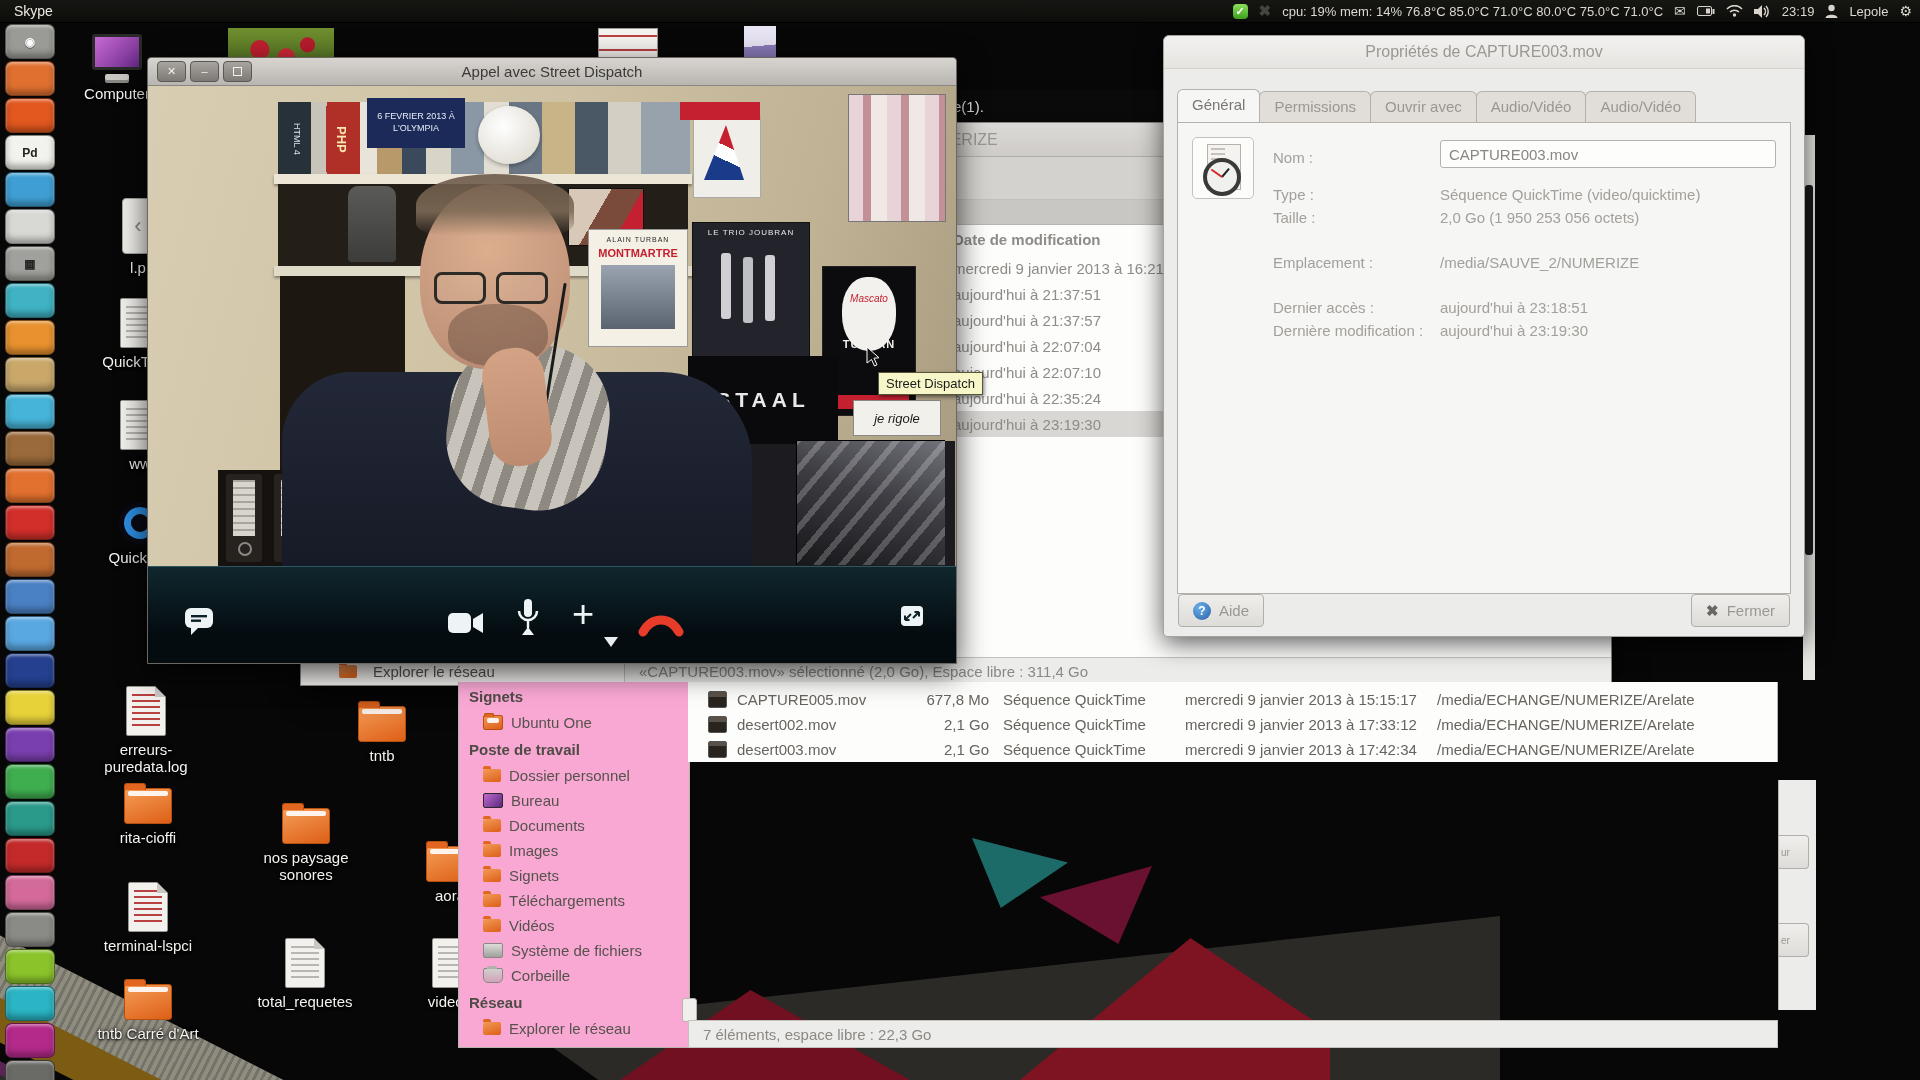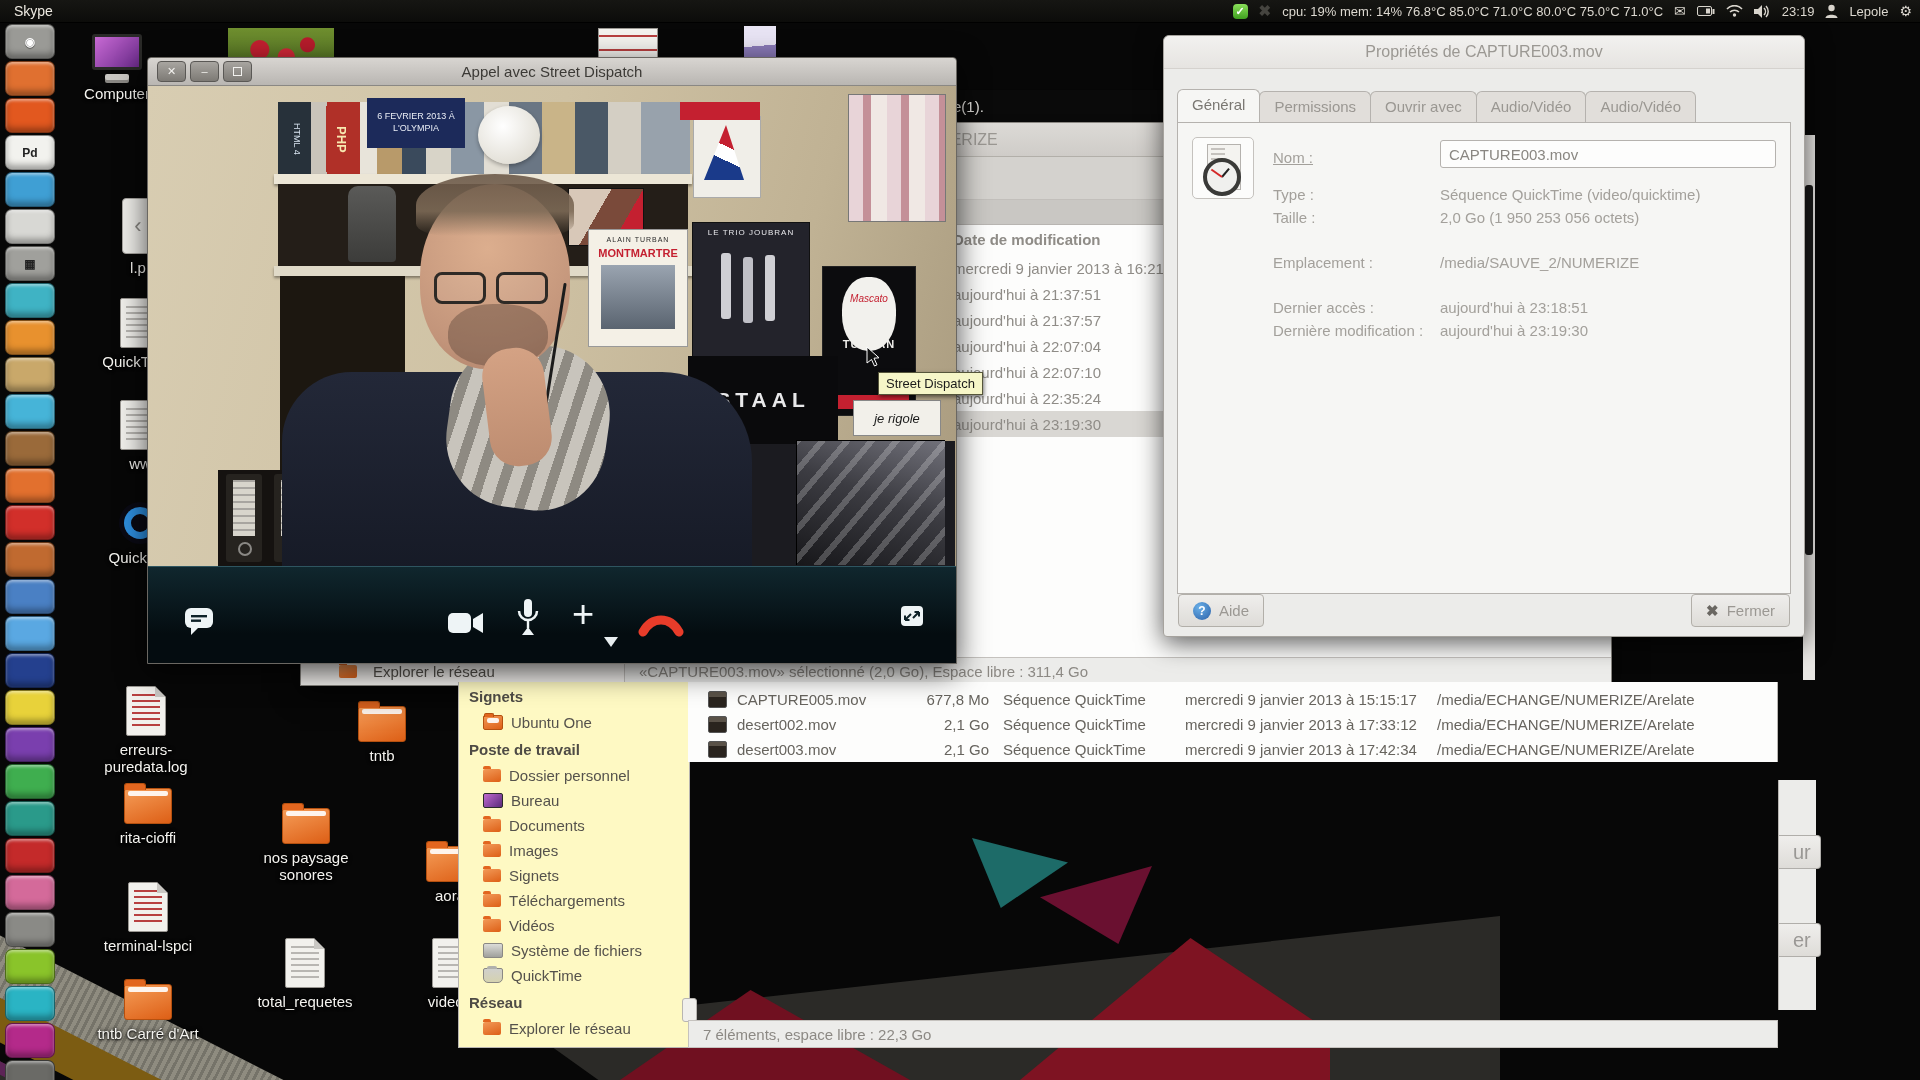--- a/index.html
+++ b/index.html
@@ -86,21 +86,21 @@
   .wa-rows{position:absolute;left:0;right:0;top:30px;}
   .arow{height:26px;display:flex;align-items:center;padding-left:652px;color:#8f8c87;font-size:15px;}
   .arow.selected{background:#d9d7d3;}
   .wa-status{position:absolute;left:0;right:0;bottom:0;height:27px;background:#ececea;border-top:1px solid #c5c2be;display:flex;align-items:stretch;}
   .wa-side-frag{width:285px;background:#f3f1ee;border-right:1px solid #c5c2be;display:flex;align-items:center;padding-left:38px;
     color:#55524c;font-size:15px;gap:8px;}
   .wa-status-text{display:flex;align-items:center;padding-left:14px;color:#8c8984;font-size:15px;}
 
   
   #winB{left:458px;top:682px;width:1320px;height:366px;z-index:3;}
-  .fm-side{position:absolute;left:0;top:0;bottom:0;width:230px;background:#fef9c3;border:1px solid #b8b5b1;border-top:none;}
+  .fm-side{position:absolute;left:0;top:0;bottom:0;width:230px;background:#f9a8d4;border:1px solid #b8b5b1;border-top:none;}
   .srow{display:flex;align-items:center;height:25px;padding-left:24px;color:#55524c;font-size:15px;}
   .srow.is-header{font-weight:bold;padding-left:10px;height:28px;color:#4e4b45;}
   .s-ic{width:18px;height:13px;border-radius:2px;background:linear-gradient(160deg,#f29a58,#dd5f16);position:relative;flex:none;margin-right:8px;}
   .s-ic::before{content:"";position:absolute;left:0;top:-3px;width:8px;height:3px;background:#e2661f;border-radius:2px 2px 0 0;}
   .s-ic.ic-desktop{background:linear-gradient(135deg,#c06ad0,#5a2a7a);border:1px solid #2a2a28;}
   .s-ic.ic-desktop::before{display:none;}
   .s-ic.ic-drive{background:linear-gradient(#dcdcd8,#a0a09c);border:1px solid #8a8884;}
   .s-ic.ic-drive::before{display:none;}
   .s-ic.ic-trash{background:linear-gradient(#d0d0cc,#98989466);border:1px solid #8a8884;border-radius:2px 2px 5px 5px;}
   .s-ic.ic-trash::before{left:3px;top:-3px;width:10px;background:#b0b0ac;}
@@ -116,40 +116,40 @@
   .f-path{margin-left:14px;}
   .fm-scrollpiece{position:absolute;left:-6px;bottom:26px;width:13px;height:22px;background:#f0efec;border:1px solid #b8b5b1;border-radius:3px;}
   .fm-status{position:absolute;left:0;right:0;bottom:0;height:26px;background:#ececea;border:1px solid #c5c2be;
     display:flex;align-items:center;padding-left:14px;color:#8c8984;font-size:15px;}
 
   
   #right-sliver{left:1803px;top:135px;width:12px;height:545px;background:#e8e6e3;z-index:2;}
   #right-sliver .dark{position:absolute;left:2px;top:50px;width:8px;height:370px;background:#1a1a1a;border-radius:3px;}
   #winC{left:1778px;top:780px;width:37px;height:230px;background:#ececea;border-left:1px solid #b8b5b1;z-index:3;}
   .frag-btn{position:absolute;left:0;width:27px;height:32px;background:linear-gradient(#efeeec,#dedcd8);border:1px solid #b0aeaa;
-    border-radius:0 4px 4px 0;border-left:none;color:#9a9895;font-size:20px;display:flex;align-items:center;justify-content:flex-start;padding-left:14px;}
+    border-radius:0 4px 4px 0;border-left:none;color:#9a9895;font-size:10px;display:flex;align-items:center;justify-content:flex-start;padding-left:2px;}
   .frag-btn.b1{top:55px;} .frag-btn.b2{top:143px;}
 
   
   #dialog{left:1163px;top:35px;width:640px;height:600px;background:#ececea;border:1px solid #a6a39e;border-radius:6px 6px 4px 4px;z-index:40;}
   .dlg-title{height:32px;display:flex;align-items:center;justify-content:center;color:#9b9893;font-size:16px;
     background:linear-gradient(#f2f1ef,#e6e4e1);border-bottom:1px solid #d5d2ce;border-radius:6px 6px 0 0;}
   .dlg-tabs{position:absolute;left:13px;top:53px;display:flex;align-items:flex-end;}
   .tab{padding:6px 14px 7px;border:1px solid #b5b2ae;border-bottom:none;border-radius:6px 6px 0 0;margin-right:-1px;
     background:#e1deda;color:#9a9792;font-size:15px;position:relative;}
   .tab.active{background:#f6f6f4;color:#7a7772;z-index:2;padding-bottom:9px;}
   .dlg-panel{position:absolute;left:13px;right:13px;top:86px;height:470px;background:#f6f6f4;border:1px solid #b5b2ae;}
   .pd-icon{position:absolute;left:14px;top:14px;width:60px;height:60px;background:#fcfcfb;border:1px solid #c5c2be;border-radius:5px;}
   .pd-page{position:absolute;left:14px;top:6px;width:32px;height:44px;background:#f4f3f0;border:1px solid #b5b2ae;}
   .pd-page::before{content:"";position:absolute;left:3px;top:3px;width:14px;height:22px;
     background:repeating-linear-gradient(#c5c2be 0 2px,transparent 2px 5px);}
   .pd-clock{position:absolute;left:10px;top:20px;width:30px;height:30px;border-radius:50%;background:#f0f0ee;border:4px solid #3a3a38;}
   .pd-clock::before{content:"";position:absolute;left:14px;top:4px;width:2px;height:11px;background:#222;transform-origin:bottom;transform:rotate(40deg);}
   .pd-clock::after{content:"";position:absolute;left:14px;top:2px;width:2px;height:13px;background:#d42828;transform-origin:bottom;transform:rotate(-55deg);}
-  .pd-name-label{position:absolute;left:95px;top:26px;color:#a3a09b;font-size:15px;text-decoration:underline;}
+  .pd-name-label{position:absolute;left:95px;top:26px;color:#a3a09b;font-size:15px;}
   .pd-name-input{position:absolute;left:262px;top:17px;width:318px;height:24px;border:1px solid #b5b2ae;border-radius:3px;
     background:#fdfdfc;color:#8a8782;font-size:15px;padding:1px 8px;display:flex;align-items:center;}
   .pd-fields{position:absolute;left:95px;top:60px;right:18px;}
   .pdrow{display:flex;height:23px;align-items:center;}
   .pdrow.gap{margin-top:22px;}
   .pd-l{width:167px;color:#a3a09b;font-size:15px;flex:none;}
   .pd-v{color:#a3a09b;font-size:15px;white-space:nowrap;}
   .dlg-btn{position:absolute;display:flex;align-items:center;gap:8px;padding:0 14px;height:31px;border:1px solid #b2afa9;border-radius:4px;
     background:linear-gradient(#efeeec,#dedcd8);color:#9b9893;font-size:15px;}
   #btn-aide{left:14px;top:558px;}
@@ -606,21 +606,21 @@
           <span>Vidéos</span>
         </div>
 
         <div class="srow">
           <span class="s-ic ic-drive"></span>
           <span>Système de fichiers</span>
         </div>
 
         <div class="srow">
           <span class="s-ic ic-trash"></span>
-          <span>QuickTime</span>
+          <span>Corbeille</span>
         </div>
 
         <div class="srow is-header">
 
           <span>Réseau</span>
         </div>
 
         <div class="srow">
           <span class="s-ic ic-network"></span>
           <span>Explorer le réseau</span>

